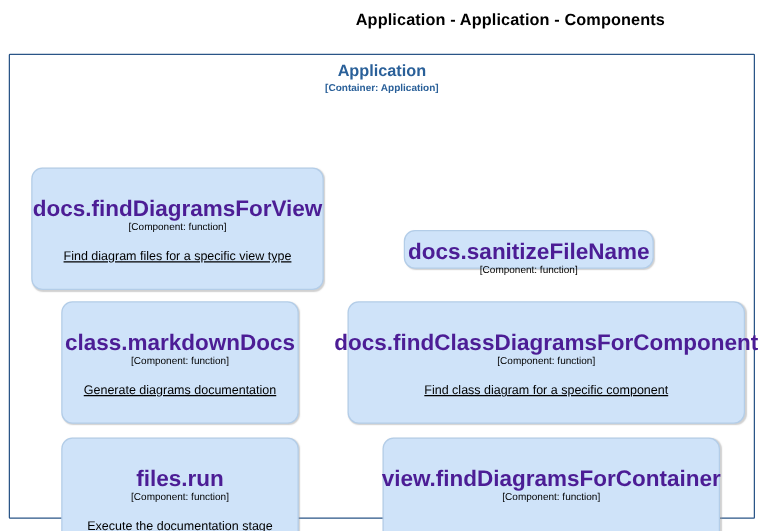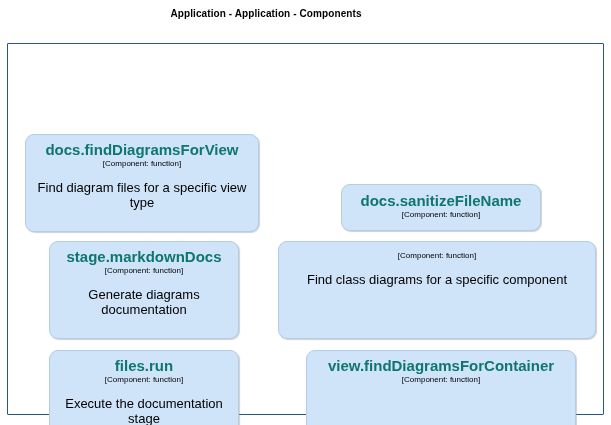--- a/index.html
+++ b/index.html
@@ -13,22 +13,22 @@
     position: relative;
     font-family: "Liberation Sans", sans-serif;
     overflow: hidden;
   }
 
   #diagram-title {
     position: absolute;
     left: 0;
     top: 8px;
     width: 532px;
-    text-align: center;
-    font-size: 10px;
+    text-align: right;
+    font-size: 13px;
     font-weight: bold;
     color: #000000;
     letter-spacing: 0.1px;
   }
 
   #container-box {
     position: absolute;
     left: 7px;
     top: 43px;
     width: 597px;
@@ -70,80 +70,87 @@
     border: 1px solid #b3cde8;
     border-radius: 9px;
     box-shadow: 1px 1px 1px rgba(150,150,150,0.45);
     display: flex;
     flex-direction: column;
     align-items: center;
     text-align: center;
     padding: 7px 8px 8px 8px;
   }
   .component .c-name {
-    font-size: 15px;
+    font-size: 18px;
     font-weight: bold;
-    color: #0f766e;
+    color: #4c1d95;
     line-height: 15px;
     white-space: nowrap;
+    margin-top: 18px;
   }
   .component .c-type {
     font-size: 8px;
     color: #000000;
     line-height: 11px;
     margin-top: 1px;
   }
   .component .c-desc {
-    font-size: 13px;
+    font-size: 10px;
     color: #000000;
     line-height: 15px;
     margin-top: 11px;
+    text-decoration: underline;
   }
   .component.no-desc {
     justify-content: center;
     padding-top: 0;
     padding-bottom: 2px;
   }
 
   
   #comp-findDiagramsForView { left: 17px;  top: 90px;  width: 234px; height: 98px; }
-  #comp-sanitizeFileName     { left: 333px; top: 140px; width: 200px; height: 47px; }
+  #comp-sanitizeFileName     { left: 315px; top: 140px; width: 200px; height: 31px; }
   #comp-markdownDocs         { left: 41px;  top: 197px; width: 190px; height: 98px; }
   #comp-findClassDiagramsForComponent { left: 270px; top: 197px; width: 318px; height: 98px; }
   #comp-run                  { left: 41px;  top: 306px; width: 190px; height: 94px; }
   #comp-findDiagramsForContainer      { left: 298px; top: 306px; width: 270px; height: 94px; }
 </style>
 </head>
 <body>
 
 <div id="diagram-title">Application - Application - Components</div>
 
 <div id="container-box">
 
+  <div class="container-heading">
+    <span class="ch-name">Application</span>
+    <span class="ch-type">[Container: Application]</span>
+  </div>
 
   <div class="component" id="comp-findDiagramsForView">
     <span class="c-name">docs.findDiagramsForView</span>
     <span class="c-type">[Component: function]</span>
     <span class="c-desc">Find diagram files for a specific view type</span>
   </div>
 
   <div class="component no-desc" id="comp-sanitizeFileName">
     <span class="c-name">docs.sanitizeFileName</span>
     <span class="c-type">[Component: function]</span>
   </div>
 
   <div class="component" id="comp-markdownDocs">
-    <span class="c-name">stage.markdownDocs</span>
+    <span class="c-name">class.markdownDocs</span>
     <span class="c-type">[Component: function]</span>
     <span class="c-desc">Generate diagrams documentation</span>
   </div>
 
   <div class="component" id="comp-findClassDiagramsForComponent">
+    <span class="c-name">docs.findClassDiagramsForComponent</span>
     <span class="c-type">[Component: function]</span>
-    <span class="c-desc">Find class diagrams for a specific component</span>
+    <span class="c-desc">Find class diagram for a specific component</span>
   </div>
 
   <div class="component" id="comp-run">
     <span class="c-name">files.run</span>
     <span class="c-type">[Component: function]</span>
     <span class="c-desc">Execute the documentation stage</span>
   </div>
 
   <div class="component" id="comp-findDiagramsForContainer">
     <span class="c-name">view.findDiagramsForContainer</span>

